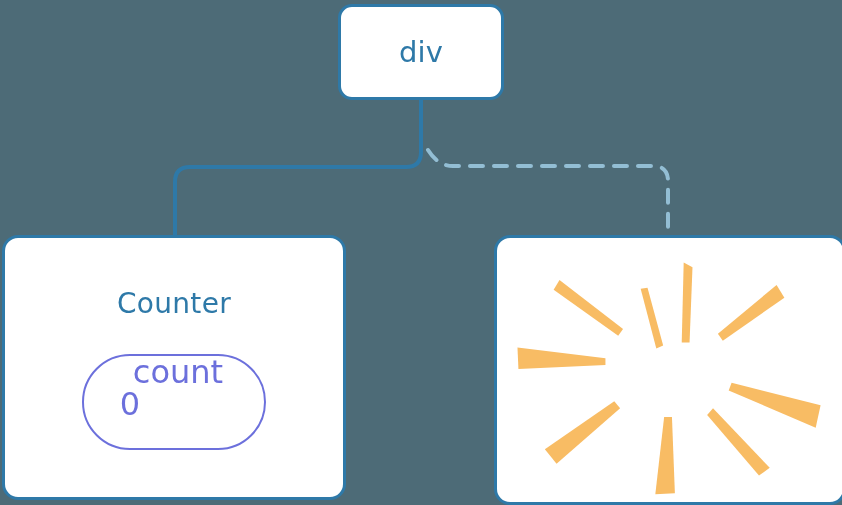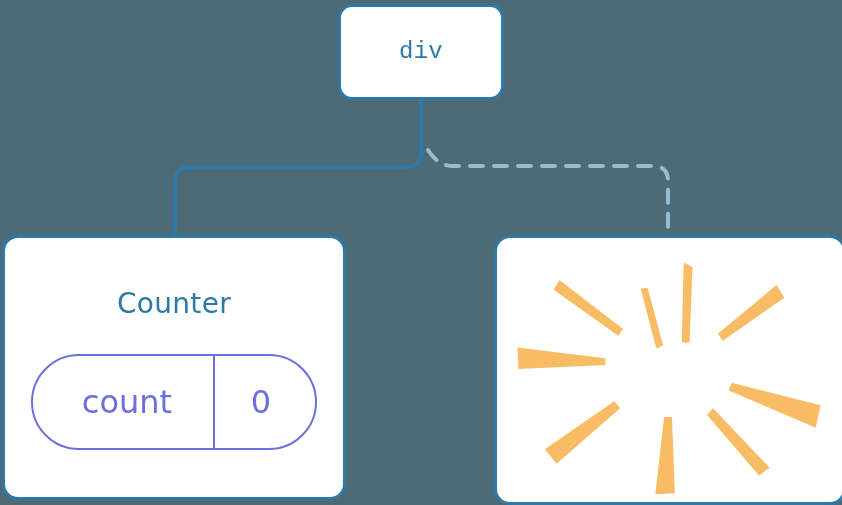--- a/index.html
+++ b/index.html
@@ -42,24 +42,23 @@
     left: 338px;
     top: 4px;
     width: 166px;
     height: 96px;
     display: flex;
     align-items: center;
     justify-content: center;
   }
   #node-div .node-title {
     color: #2e79a8;
-    font-size: 24px;
+    font-size: 29px;
     letter-spacing: 0.2px;
     line-height: 1;
-    font-family: Liberation Mono, monospace;
   }
   
   #node-counter {
     left: 2px;
     top: 235px;
     width: 344px;
     height: 265px;
     border-radius: 16px;
     display: flex;
     flex-direction: column;
@@ -134,21 +133,21 @@
     <path d="M 428 150 Q 438 166 453 166 L 653 166 Q 668 166 668 181 L 668 240" fill="none" stroke="#93bed4" stroke-width="4" stroke-linecap="round" stroke-linejoin="round" stroke-dasharray="13 11"></path>
   </svg>
 
   <div class="node" id="node-div" style="border-color: rgb(46, 121, 168); background: rgb(255, 255, 255);">
     <span class="node-title" style="color: rgb(46, 121, 168);">div</span>
   </div>
 
   <div class="node" id="node-counter" style="border-color: rgb(46, 121, 168); background: rgb(255, 255, 255);">
     <span class="node-title" style="color: rgb(46, 121, 168);">Counter</span>
 
-    <div class="state-pill" style="border-color: rgb(108, 112, 220);">
+    <div class="state-pill" style="border-color: rgb(108, 112, 220); flex-direction: column;">
       <span class="state-key" style="color: rgb(108, 112, 220);">count</span>
       <span class="state-divider" style="background: rgb(108, 112, 220);"></span>
       <span class="state-value" style="color: rgb(108, 112, 220);">0</span>
     </div>
   </div>
 
   <div class="node" id="node-burst" style="border-color: rgb(46, 121, 168); background: rgb(255, 255, 255);">
     <svg id="burst-svg" viewBox="0 0 352 270">
       <g fill="#f8bc64">
 

